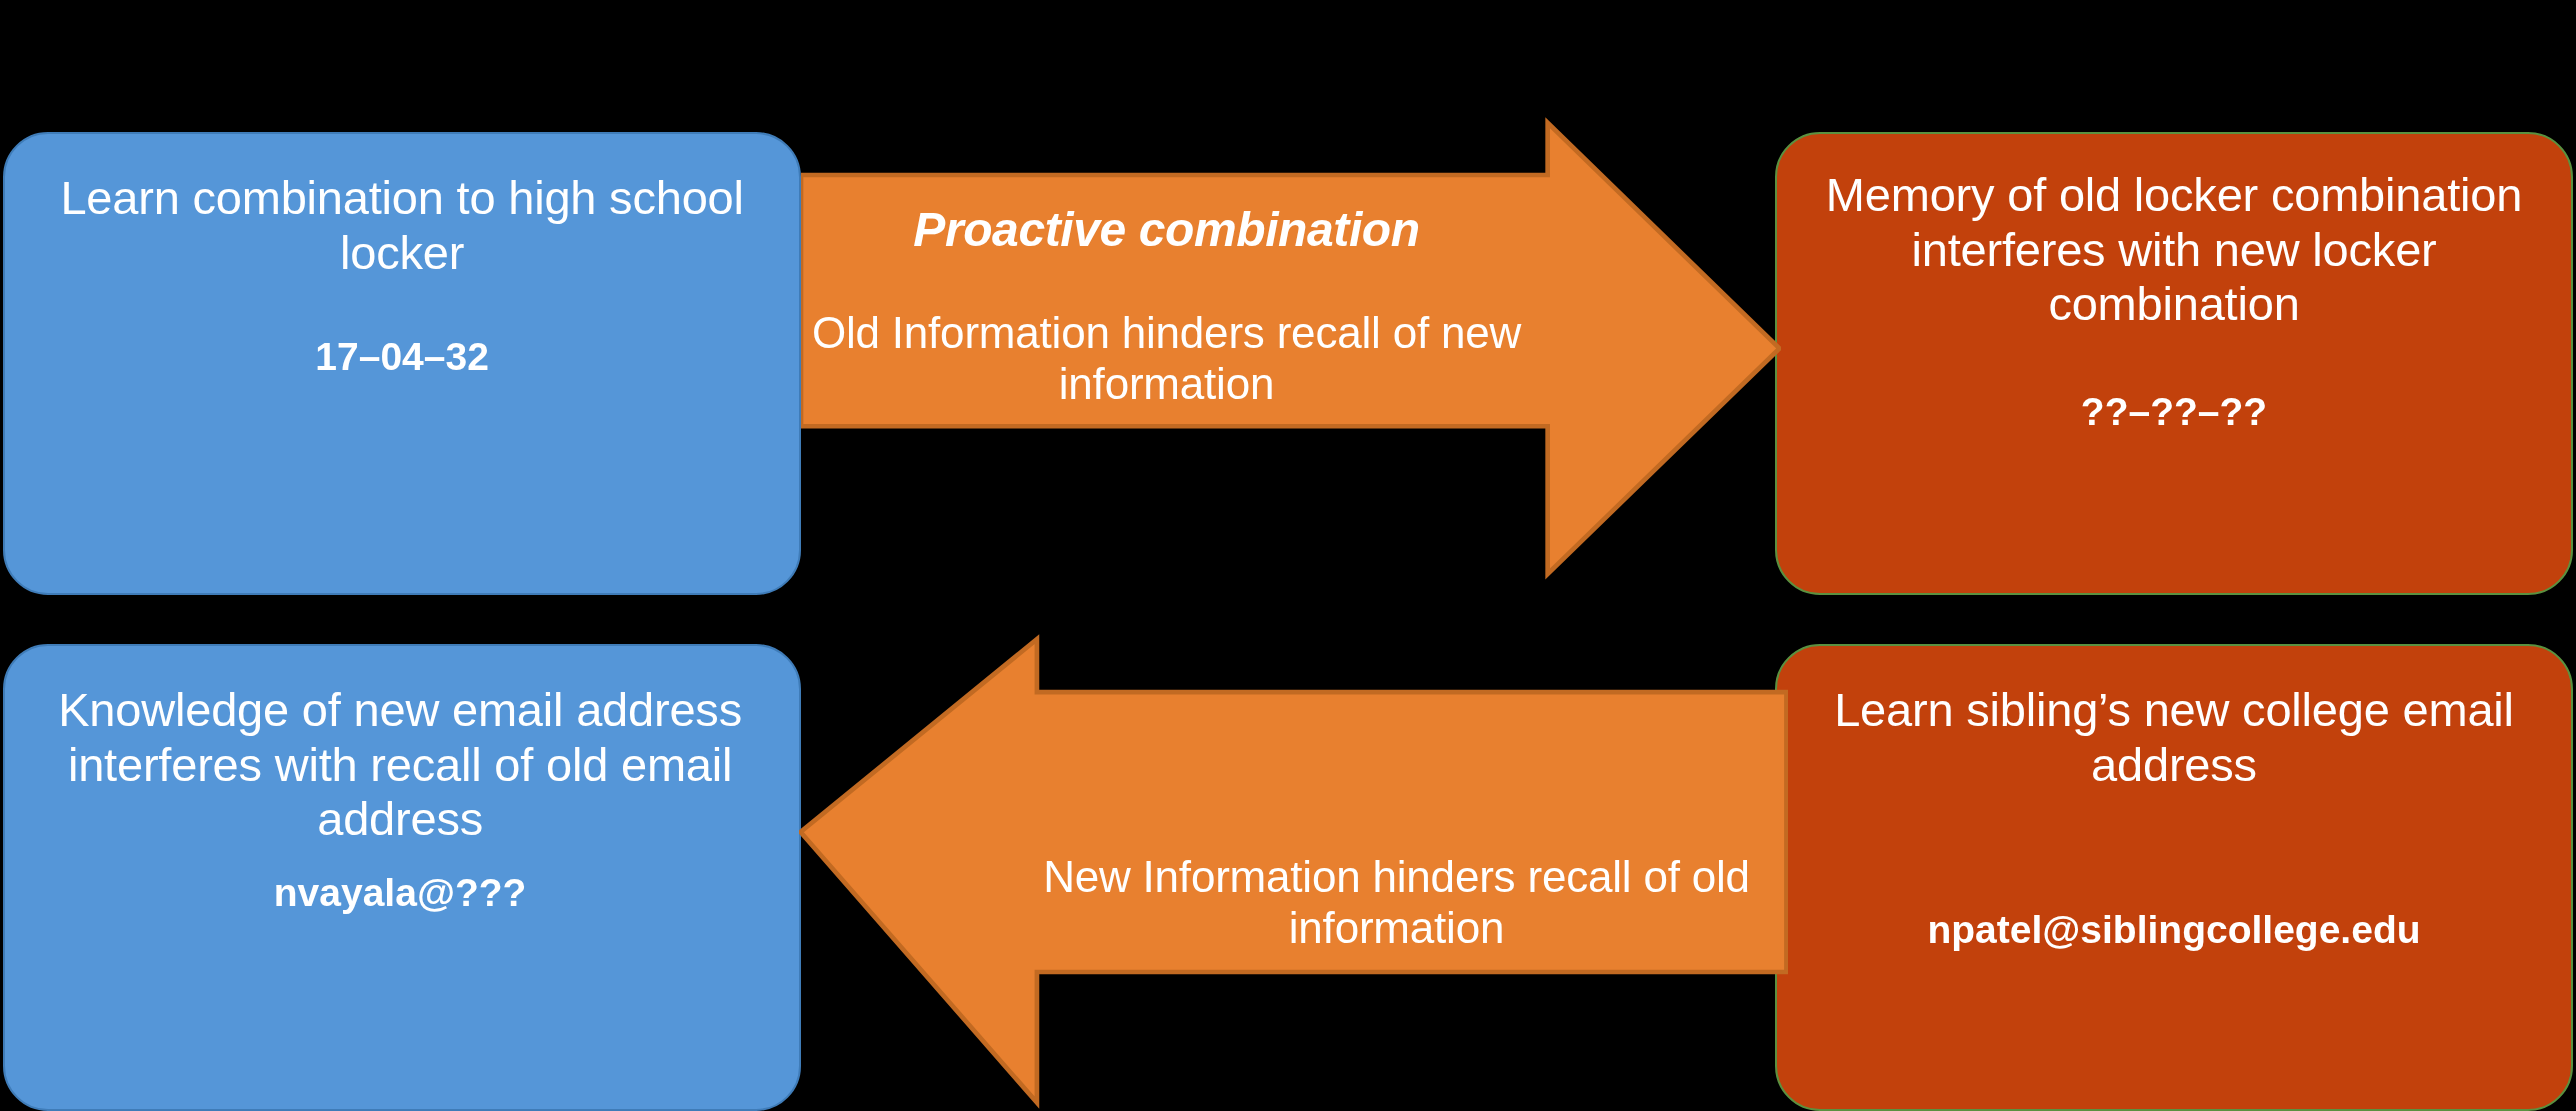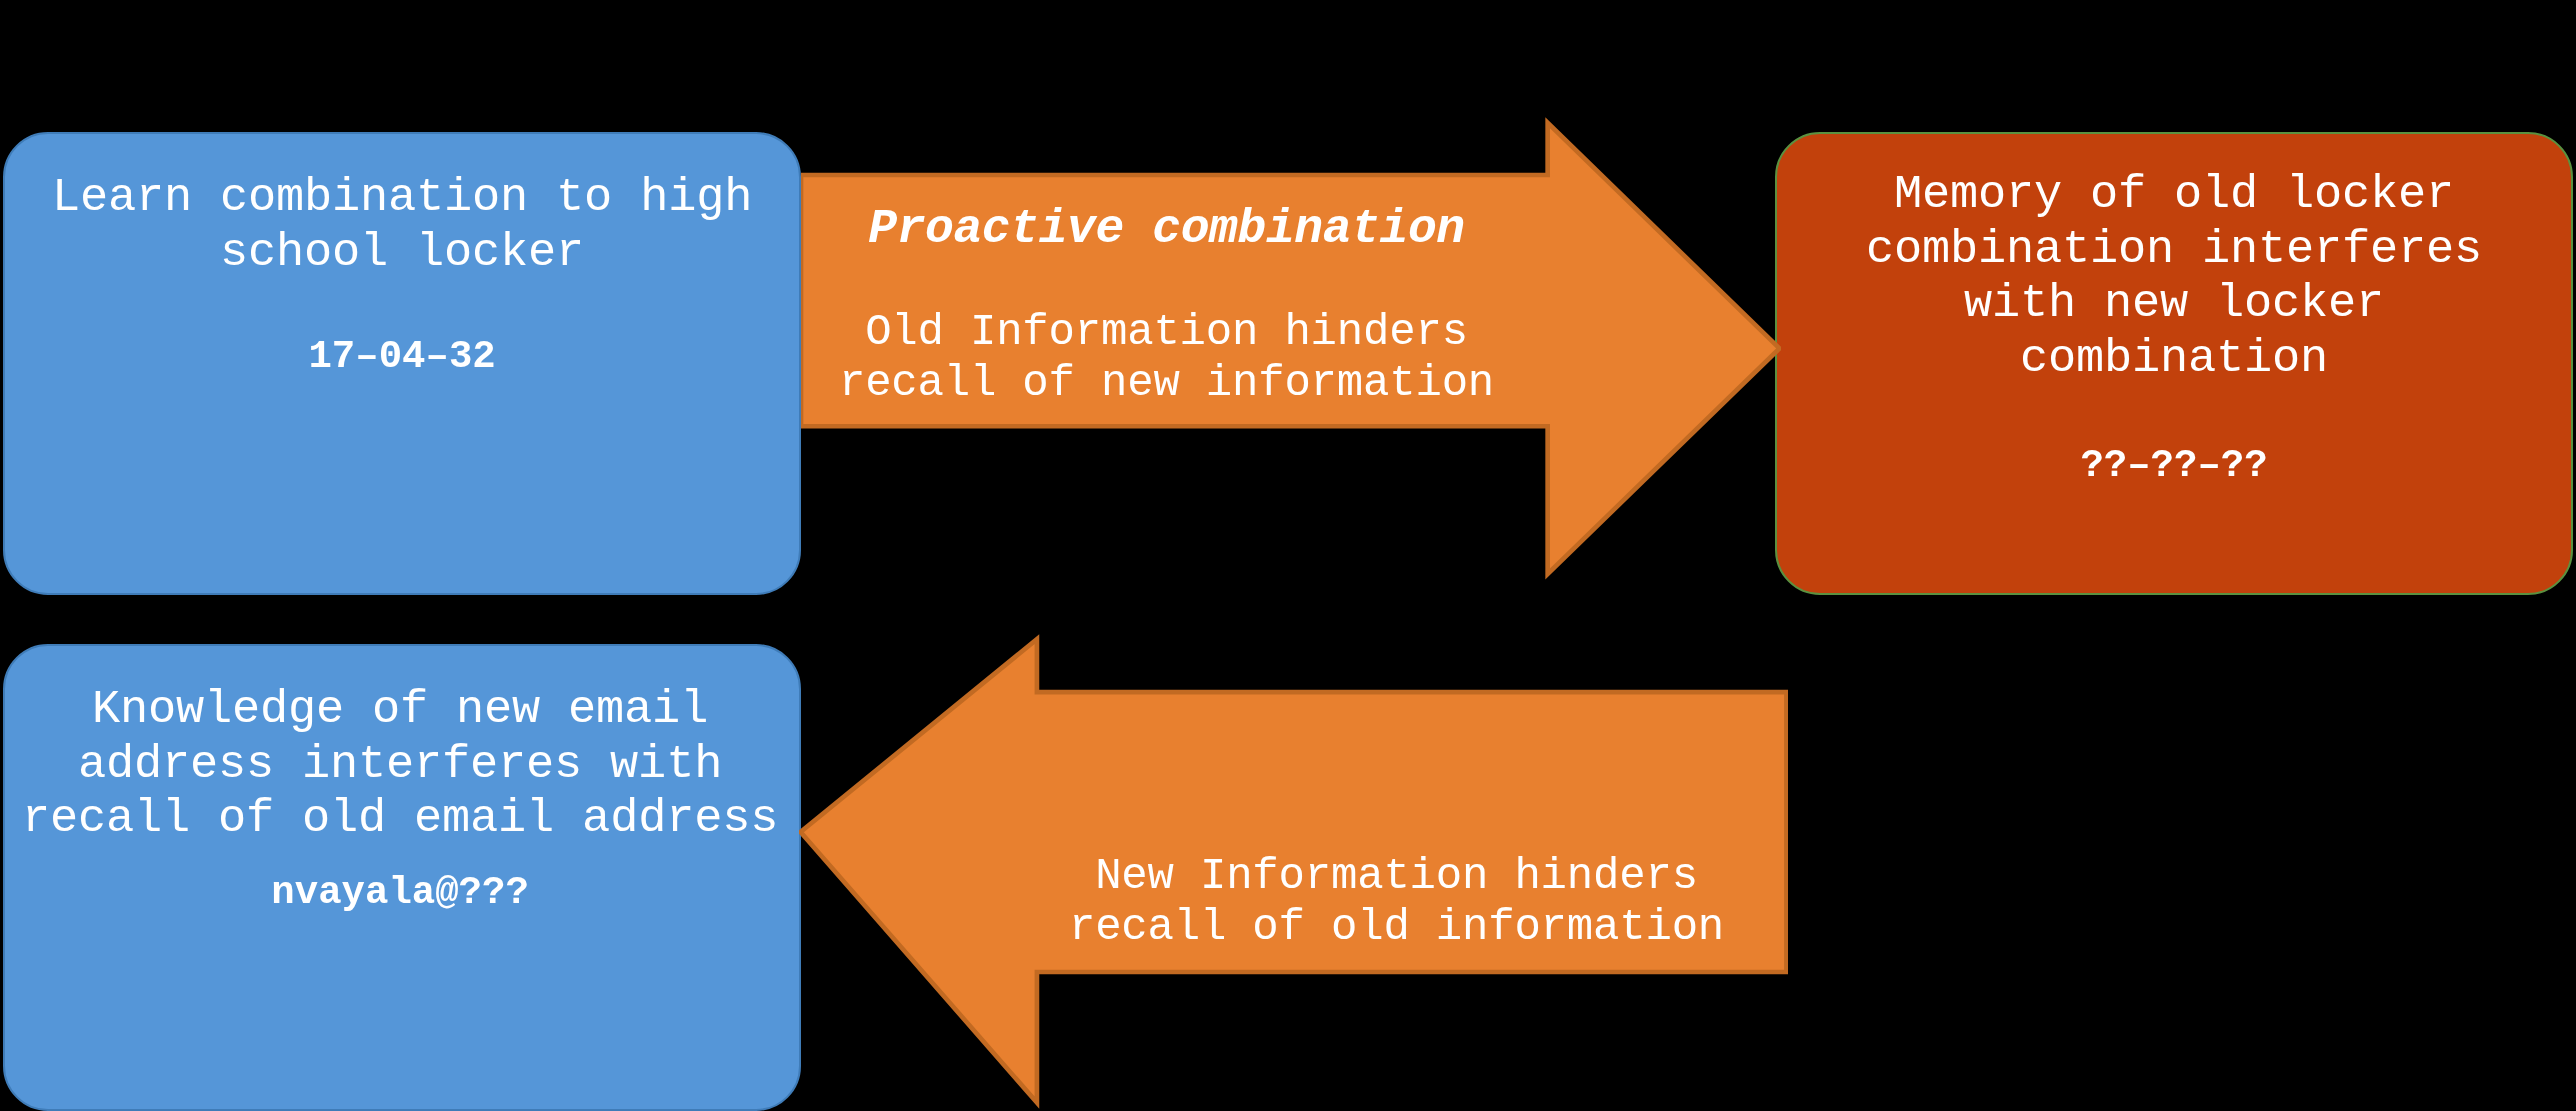--- a/index.html
+++ b/index.html
@@ -15,21 +15,20 @@
     font-family: "Liberation Sans", sans-serif;
   }
 
   #stage {
     position: absolute;
     left: 0;
     top: 0;
     width: 2576px;
     height: 780px;
     background: #000000;
-    font-family: Liberation Mono, monospace;
   }
 
   
   .box {
     position: absolute;
     box-sizing: border-box;
     border-radius: 45px;
     display: flex;
     flex-direction: column;
     align-items: center;
@@ -127,20 +126,24 @@
   <div class="box green" id="box-memory-old">
     <div class="box-title">Memory of old locker combination interferes with new locker combination</div>
     <div class="box-value">??–??–??</div>
   </div>
 
   <div class="box blue" id="box-knowledge-new">
     <div class="box-title">Knowledge of new email address interferes with recall of old email address</div>
     <div class="box-value">nvayala@???</div>
   </div>
 
+  <div class="box green" id="box-learn-sibling">
+    <div class="box-title">Learn sibling’s new college email address</div>
+    <div class="box-value">npatel@siblingcollege.edu</div>
+  </div>
 
   <div class="arrow-wrap" id="arrow-proactive">
     <svg class="arrow-svg" width="980" height="498" viewBox="0 0 1260 640">
       <polygon points="0,95 960,95 960,28 1258,318 960,608 960,418 0,418" fill="#E8802F" stroke="#C26A22" stroke-width="6" stroke-linejoin="miter"></polygon>
     </svg>
     <div class="arrow-text arrow-heading">Proactive combination</div>
     <div class="arrow-text arrow-body">Old Information hinders recall of new information</div>
   </div>
 
   <div class="arrow-wrap" id="arrow-retroactive">

